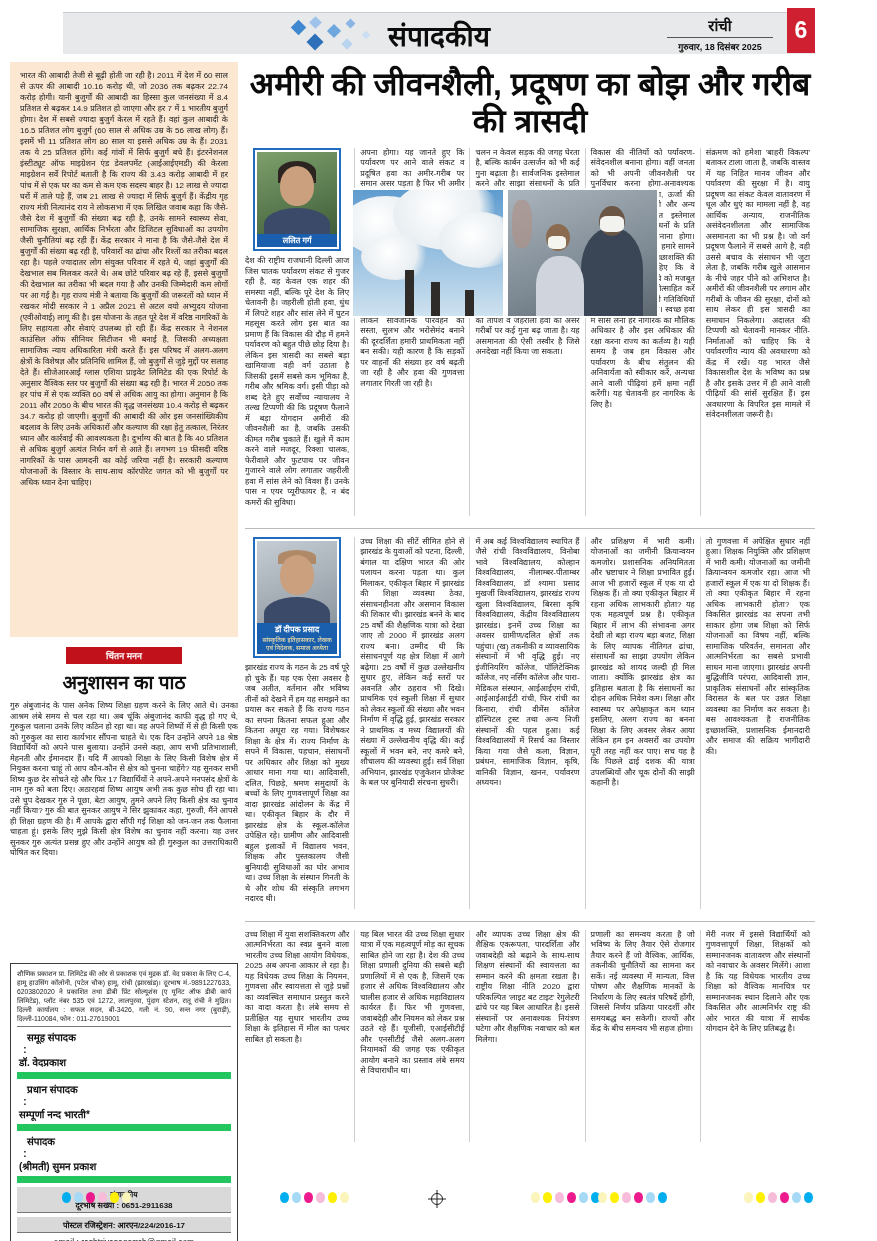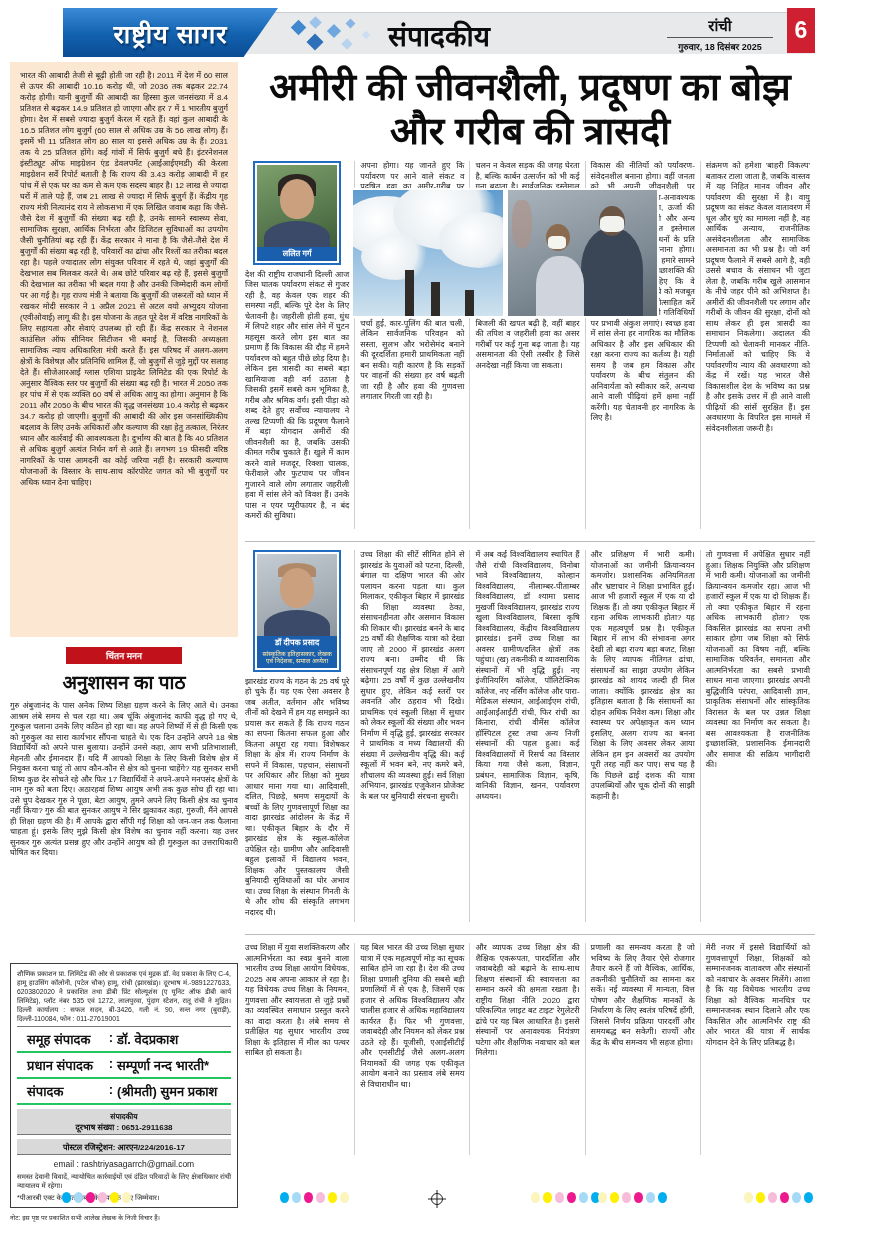--- a/index.html
+++ b/index.html
@@ -28,35 +28,35 @@
   .lc-article{background:#fbe7d2;padding:8px 10px 6px;height:575px;box-sizing:border-box;}
   .lc-title{color:#8e1a1c;font-size:16.5px;font-weight:bold;text-align:center;padding-bottom:5px;
             border-bottom:2px solid #3a3a3a;margin-bottom:6px;}
   .lc-body{font-size:8px;line-height:11px;text-align:justify;color:#222;height:522px;overflow:hidden;}
   .thought{margin-top:8px;text-align:center;}
   .badge{display:inline-block;background:#c1121c;color:#fff;font-size:9px;font-weight:bold;padding:2px 40px;}
   .t-title{font-size:19px;font-weight:bold;color:#101010;margin:5px 0 6px;}
   .t-body{font-size:8px;line-height:10.5px;text-align:justify;height:252px;overflow:hidden;color:#222;}
   .publisher-box{margin-top:10px;border:1px solid #3c3c3c;background:#fff;padding:5px 6px;box-sizing:border-box;}
   .pub-top{font-size:6.8px;line-height:9px;text-align:justify;border-bottom:1px solid #777;padding-bottom:3px;color:#222;}
-  .role-row{display:flex;border-bottom:2px solid #22c55e;padding:3px 2px;font-size:13px;font-weight:bold;color:#111;}
+  .role-row{display:flex;border-bottom:7px solid #22c55e;padding:3px 2px;font-size:10px;font-weight:bold;color:#111;flex-direction:column;}
   .role-label{width:78px;text-align:left;padding-left:8px;}
   .role-colon{width:12px;text-align:center;}
   .role-value{flex:1;}
   .band{background:#d9d9d9;text-align:center;padding:2px 0;margin-top:4px;font-weight:bold;font-size:8px;
         border-bottom:1px solid #777;color:#111;}
   .band .b1{font-size:7.5px;}
   .email-line{text-align:center;padding:4px 0 3px;font-size:8.5px;color:#222;}
   .jurisdiction{font-size:7px;line-height:9px;text-align:justify;color:#222;}
   .resp{font-size:7px;margin-top:3px;color:#222;}
   .lc-note{font-size:6.5px;margin-top:5px;color:#333;}
   
   .main-col{position:absolute;left:245px;top:66px;width:570px;}
   .article{position:relative;}
-  .a-head{font-size:38px;font-weight:bold;text-align:center;margin:0 0 8px;color:#0b0b0b;line-height:1.15;}
+  .a-head{font-size:32px;font-weight:bold;text-align:center;margin:0 0 8px;color:#0b0b0b;line-height:1.15;}
   .a2 .a-head{font-size:33px;}
   .cols{display:flex;}
   .col{flex:1;padding:0 5px;border-left:1px solid #cfcfcf;font-size:8px;line-height:10.5px;
        text-align:justify;overflow:hidden;color:#222;}
   .col:first-child{border-left:none;padding-left:0;}
   .a1 .col{height:368px;}
   .a2 .col{height:372px;}
   .a3 .col{height:212px;}
   .art-sep{border-top:1px solid #bbb;margin-top:12px;padding-top:8px;}
   
@@ -106,23 +106,20 @@
   .g1{left:62px;} .g2{left:280px;} .g3{left:531px;} .g4{left:598px;} .g5{left:744px;}
   .crosshair{position:absolute;left:428px;top:2px;}
 </style>
 </head>
 <body>
 
 <div class="page">
 
   <div class="header">
     <div class="hdr-gray"></div>
-    <div class="masthead">
-      <span class="masthead-title">राष्ट्रीय सागर</span>
-    </div>
     <div class="diamonds">
       <svg width="100" height="40" viewBox="0 0 100 40">
         <rect x="8" y="6" width="11" height="11" fill="#3f87cf" transform="rotate(45 13.5 11.5)"></rect>
         <rect x="26" y="2" width="9" height="9" fill="#9dc3ea" transform="rotate(45 30.5 6.5)"></rect>
         <rect x="24" y="20" width="12" height="12" fill="#2d6fb8" transform="rotate(45 30 26)"></rect>
         <rect x="44" y="10" width="10" height="10" fill="#6ea7dd" transform="rotate(45 49 15)"></rect>
         <rect x="58" y="24" width="8" height="8" fill="#b9d4ef" transform="rotate(45 62 28)"></rect>
         <rect x="62" y="4" width="7" height="7" fill="#88b5e4" transform="rotate(45 65.5 7.5)"></rect>
         <rect x="78" y="16" width="6" height="6" fill="#cadff3" transform="rotate(45 81 19)"></rect>
       </svg>

